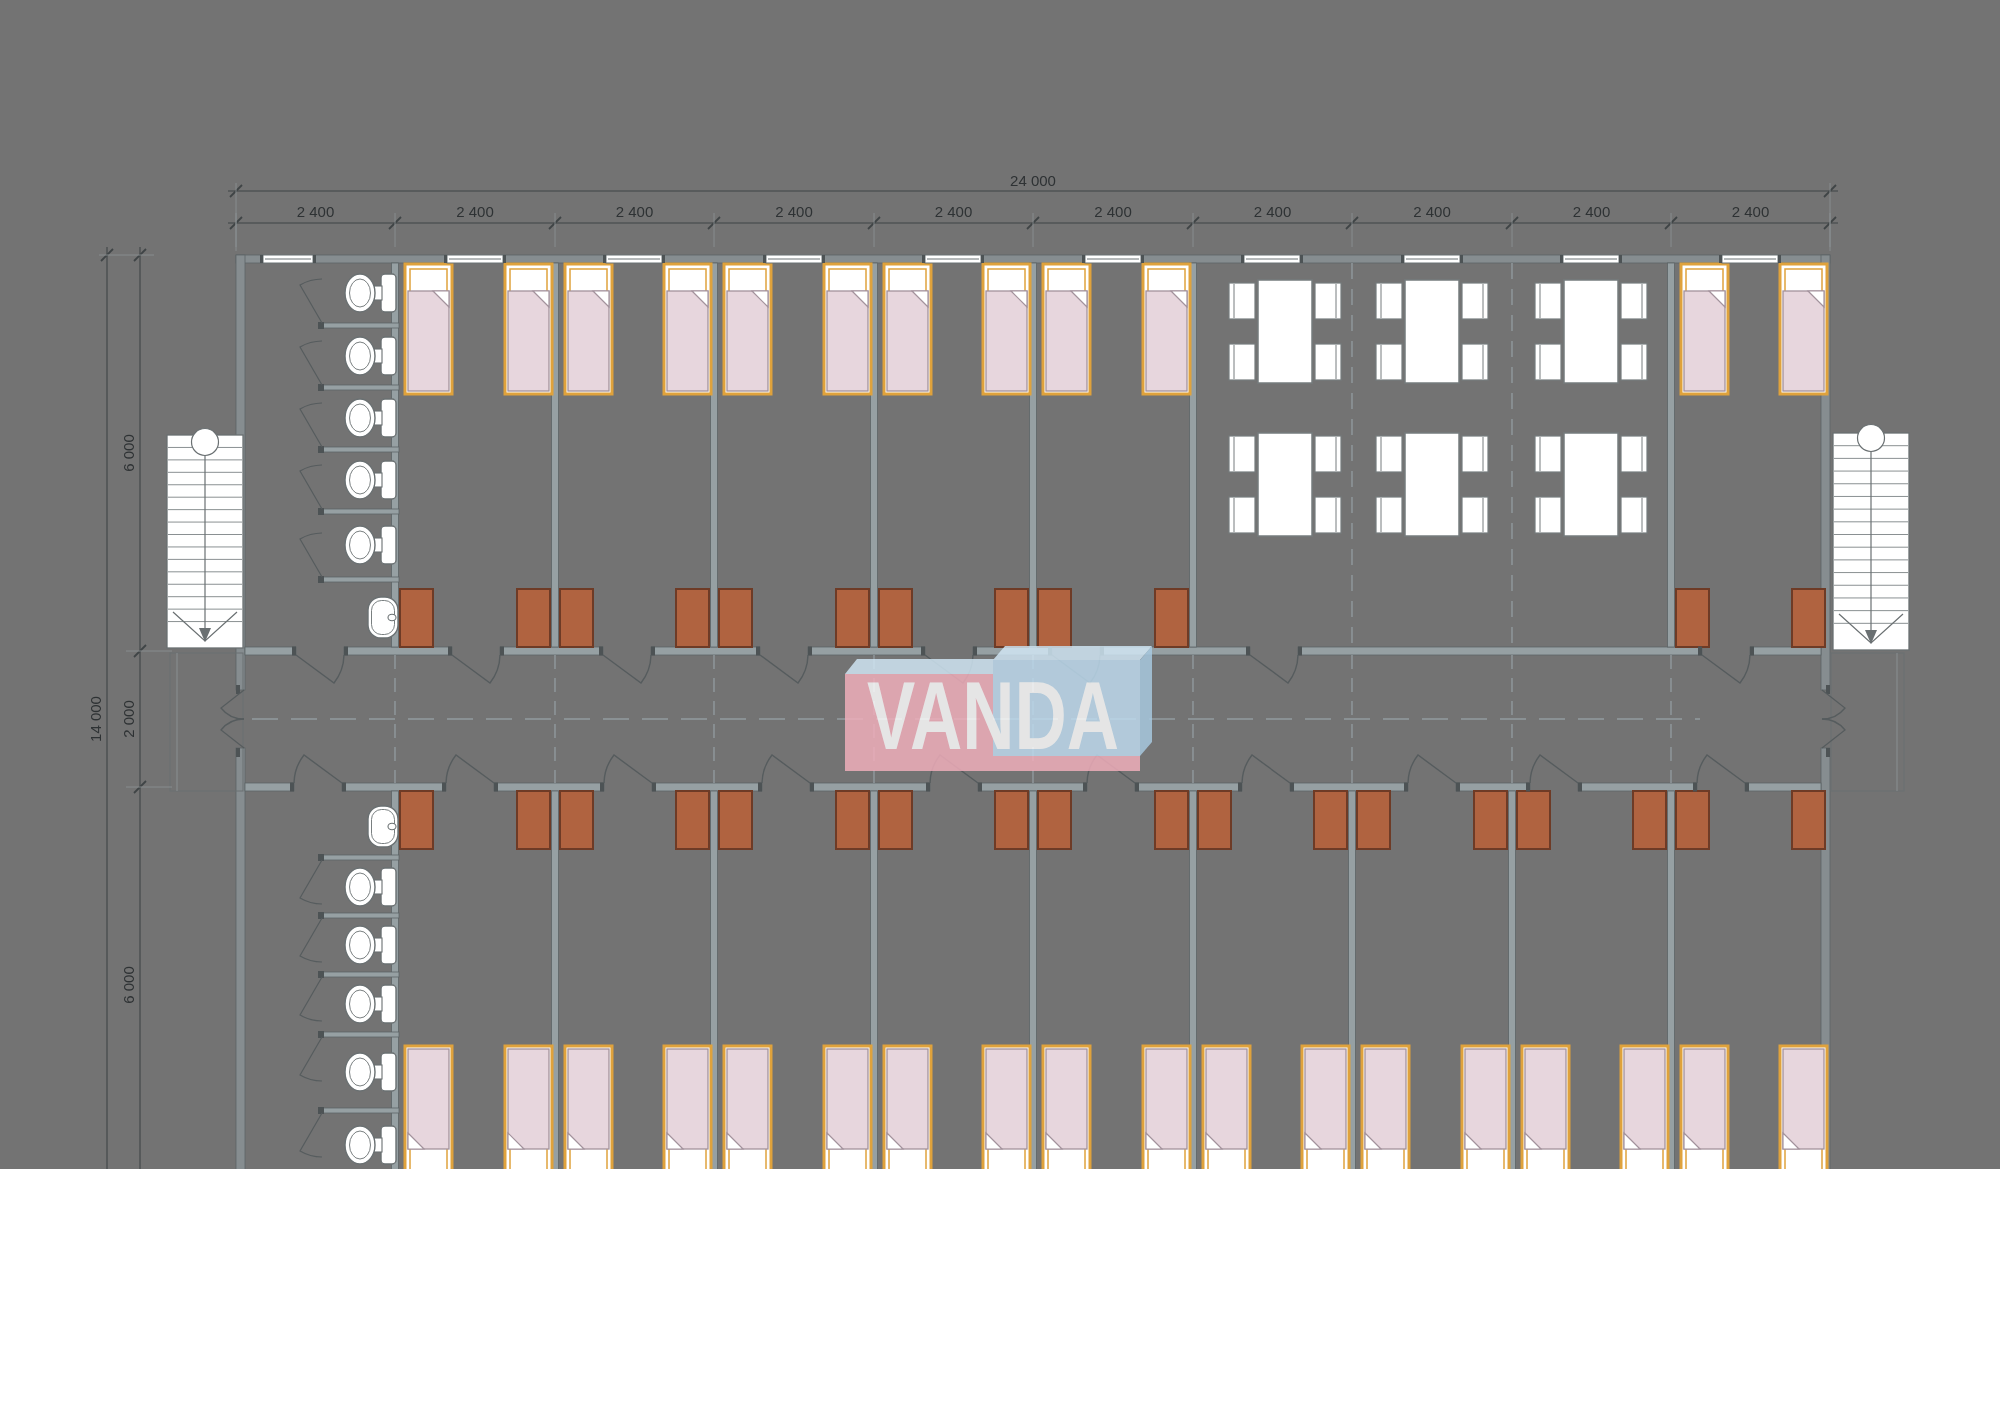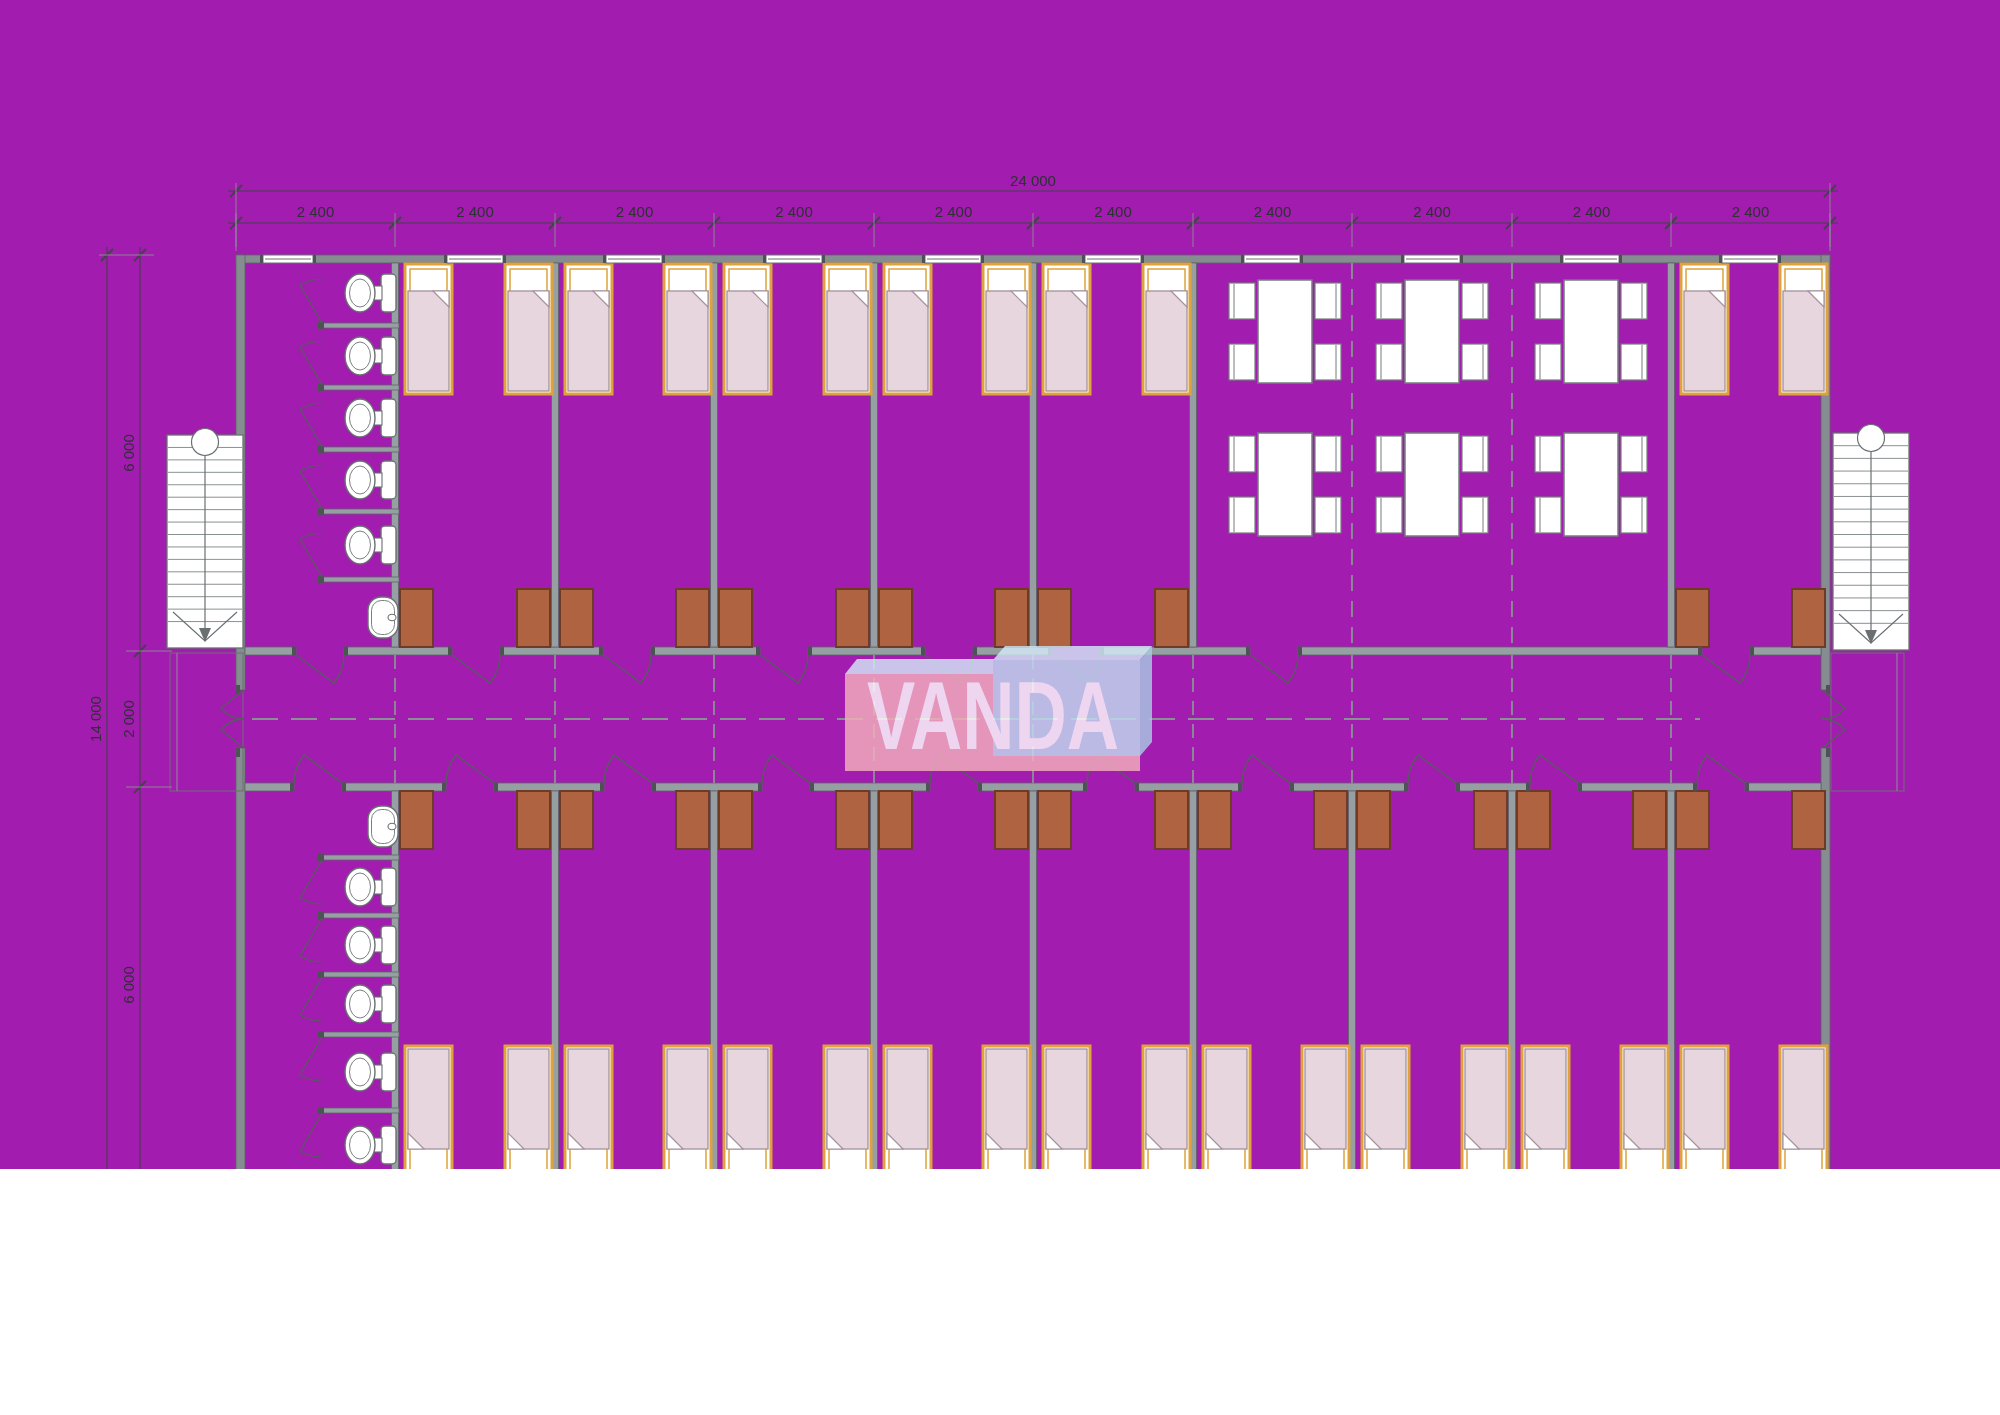--- a/index.html
+++ b/index.html
@@ -1,16 +1,16 @@
 <!DOCTYPE html>
 <html><head>
 <meta charset="utf-8">
 <style>
   html,body{margin:0;padding:0;background:#ffffff;}
-  .canvas{position:relative;width:2000px;height:1169px;background:#a21caf;
+  .canvas{position:relative;width:2000px;height:1169px;background:#737373;
           font-family:"Liberation Sans",sans-serif;overflow:hidden;}
   svg{position:absolute;left:0;top:0;}
   text{font-family:"Liberation Sans",sans-serif;}
 </style>
 </head>
 <body>
 
 <div class="canvas">
   <svg id="plan" width="2000" height="1415" viewBox="0 0 2000 1415">
       <g>

